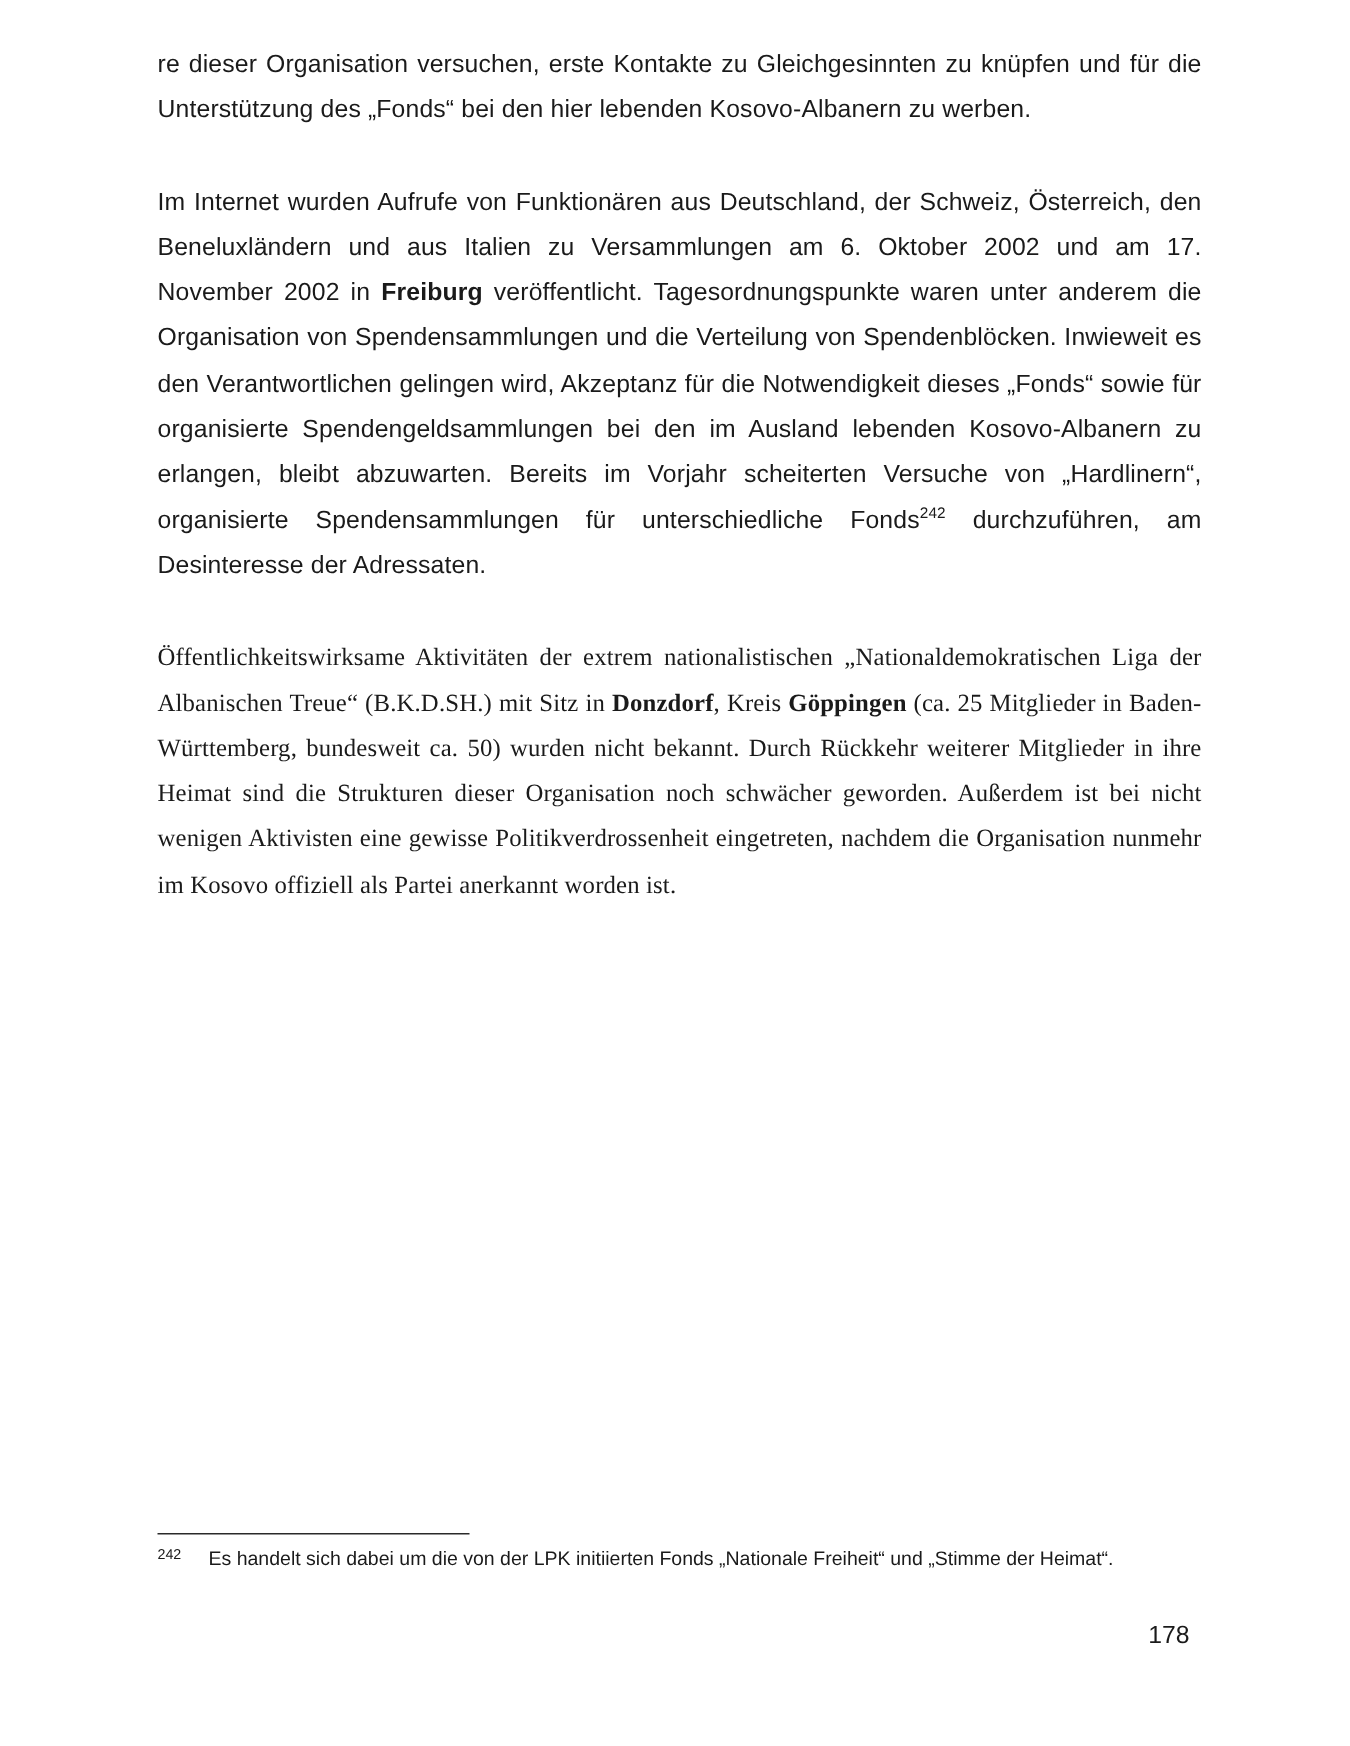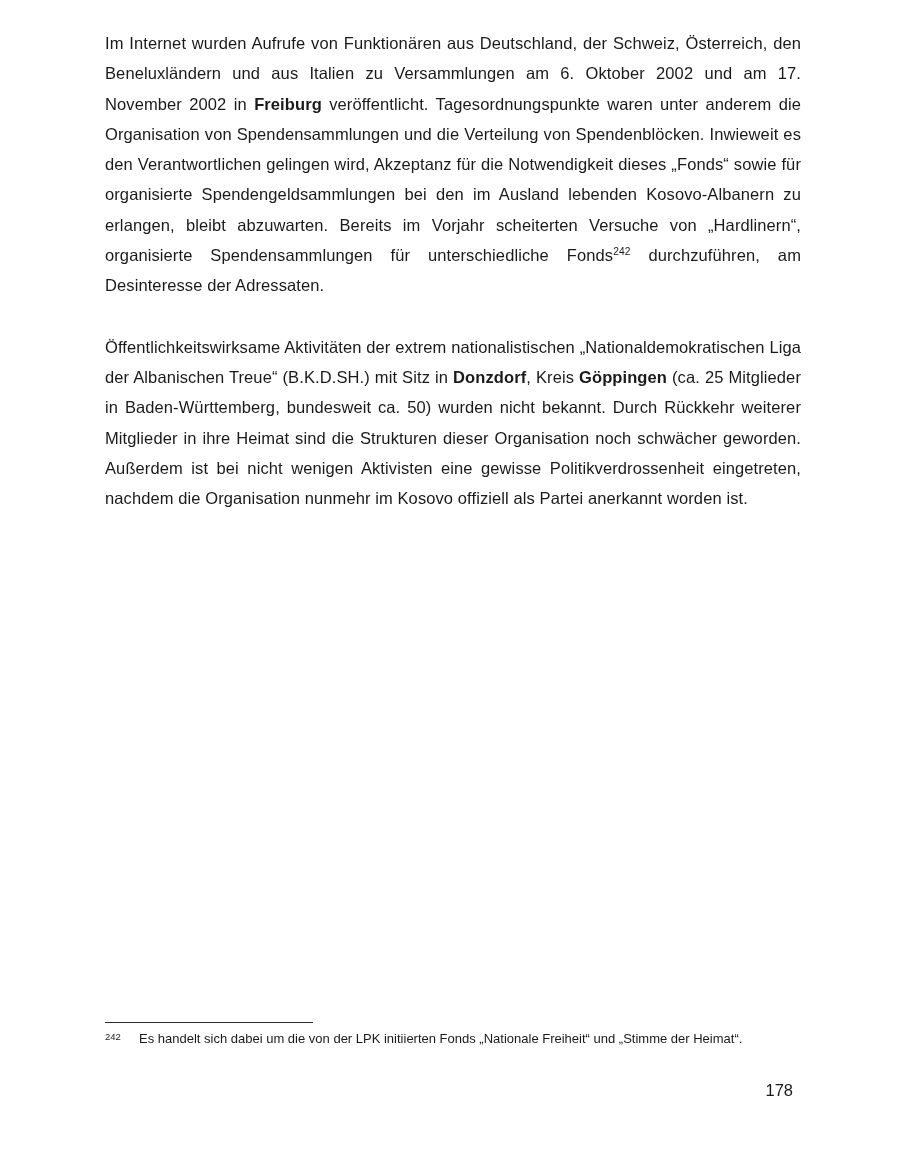--- a/index.html
+++ b/index.html
@@ -22,21 +22,21 @@
     top: 28px;
     width: 696px;
   }
   .para {
     font-size: 16.5px;
     line-height: 30.3px;
     text-align: justify;
     margin: 0 0 31px 0;
     letter-spacing: 0.1px;
   }
-  .para:last-child { margin-bottom: 2px; }
+  .para:last-child { margin-bottom: 2px; font-family: Liberation Serif, serif; }
   .para b { font-weight: bold; }
   .para sup {
     font-size: 0.62em;
     line-height: 0;
     vertical-align: super;
   }
   .footnote-block {
     position: absolute;
     left: 105px;
     top: 1022px;
@@ -71,20 +71,21 @@
     font-size: 16.5px;
     line-height: 20px;
   }
 </style>
 </head>
 <body>
 
 <div class="page">
 
   <div class="body-text">
+    <p class="para"><span>re dieser Organisation versuchen, erste Kontakte zu Gleichgesinnten zu knüpfen und für die Unterstützung des „Fonds“ bei den hier lebenden Kosovo-Albanern zu werben.</span></p>
     <p class="para"><span>Im Internet wurden Aufrufe von Funktionären aus Deutschland, der Schweiz, Österreich, den Beneluxländern und aus Italien zu Versammlungen am 6. Oktober 2002 und am 17. November 2002 in </span><b>Freiburg</b><span> veröffentlicht. Tagesordnungspunkte waren unter anderem die Organisation von Spendensammlungen und die Verteilung von Spendenblöcken. Inwieweit es den Verantwortlichen gelingen wird, Akzeptanz für die Notwendigkeit dieses „Fonds“ sowie für organisierte Spendengeldsammlungen bei den im Ausland lebenden Kosovo-Albanern zu erlangen, bleibt abzuwarten. Bereits im Vorjahr scheiterten Versuche von „Hardlinern“, organisierte Spendensammlungen für unterschiedliche Fonds</span><sup>242</sup><span> durchzuführen, am Desinteresse der Adressaten.</span></p>
     <p class="para"><span>Öffentlichkeitswirksame Aktivitäten der extrem nationalistischen „Nationaldemokratischen Liga der Albanischen Treue“ (B.K.D.SH.) mit Sitz in </span><b>Donzdorf</b><span>, Kreis </span><b>Göppingen</b><span> (ca. 25 Mitglieder in Baden-Württemberg, bundesweit ca. 50) wurden nicht bekannt. Durch Rückkehr weiterer Mitglieder in ihre Heimat sind die Strukturen dieser Organisation noch schwächer geworden. Außerdem ist bei nicht wenigen Aktivisten eine gewisse Politikverdrossenheit eingetreten, nachdem die Organisation nunmehr im Kosovo offiziell als Partei anerkannt worden ist.</span></p>
   </div>
 
   <div class="footnote-block">
     <div class="footnote-rule"></div>
     <div class="footnote">
       <span class="footnote-marker">242</span>
       <span class="footnote-text">Es handelt sich dabei um die von der LPK initiierten Fonds „Nationale Freiheit“ und „Stimme der Heimat“.</span>
     </div>

